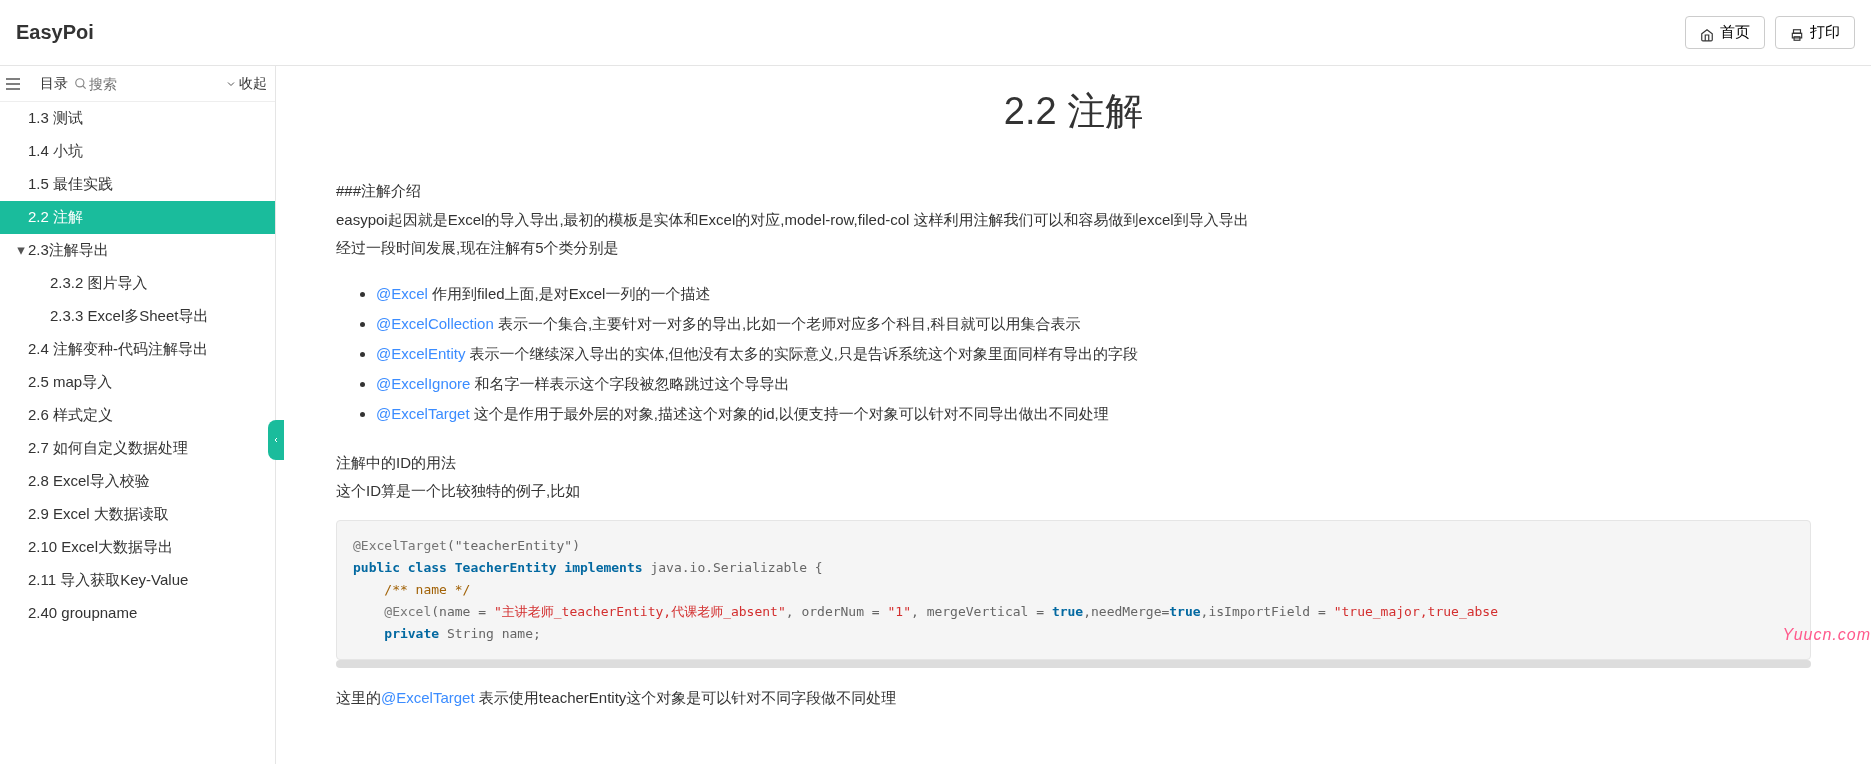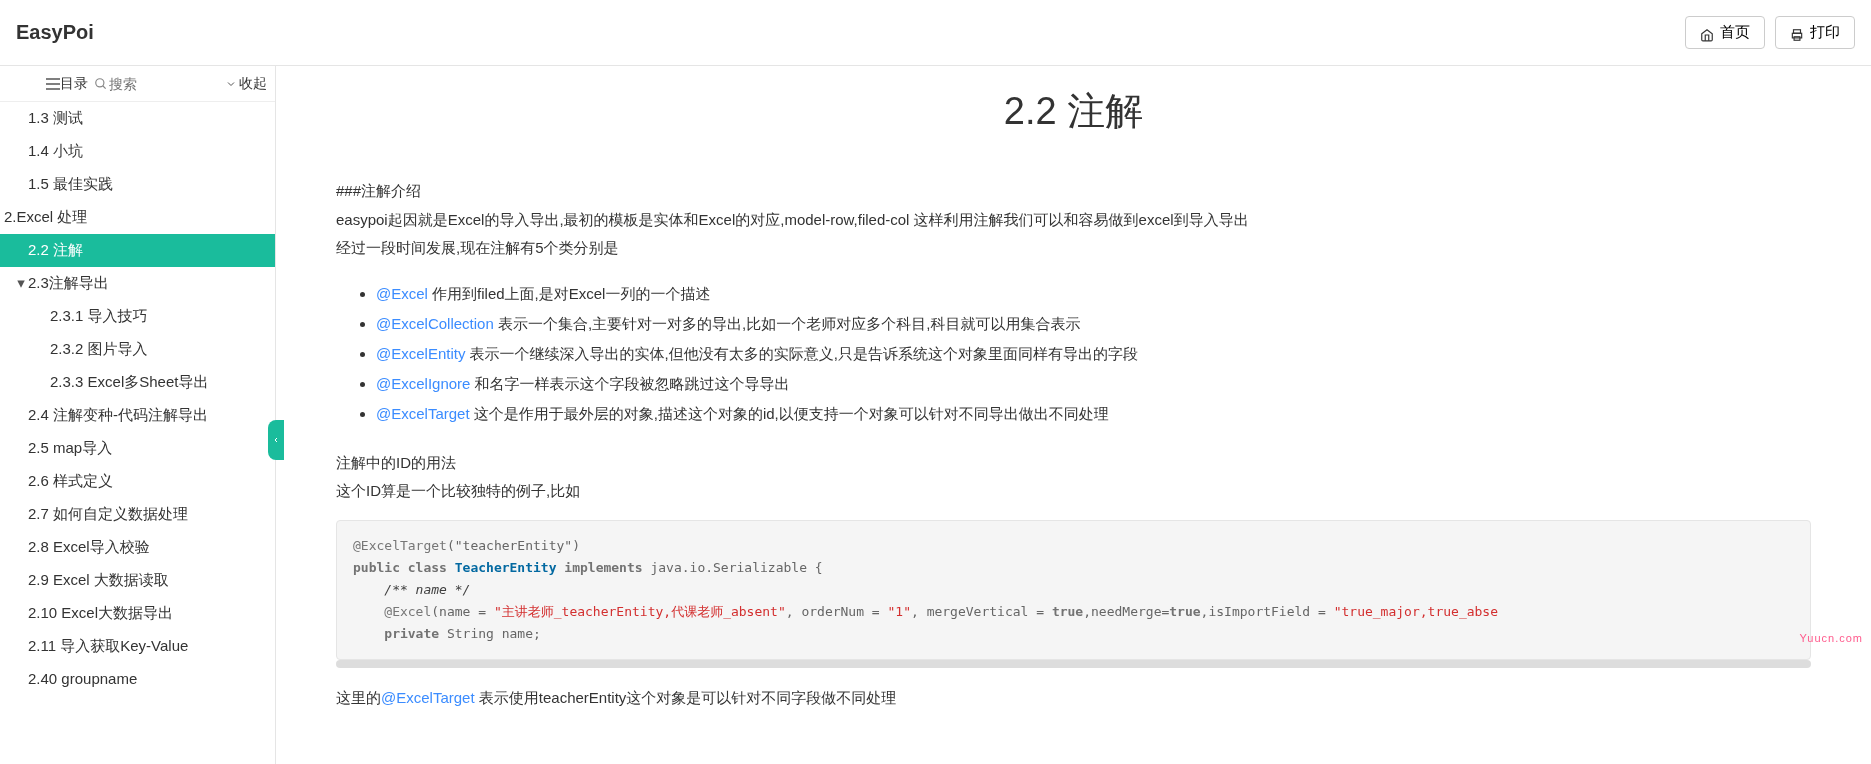--- a/index.html
+++ b/index.html
@@ -45,21 +45,21 @@
   position: relative;
 }
 .sidebar-top {
   height: 36px;
   display: flex;
   align-items: center;
   border-bottom: 1px solid #eee;
   font-size: 14px;
   color: #333;
 }
-.dir-toggle { display: flex; align-items: center; gap: 0; padding: 0 6px; cursor: pointer; margin-left: 40px; }
+.dir-toggle { display: flex; align-items: center; gap: 20px; padding: 0 6px; cursor: pointer; }
 .search-wrap { display: flex; align-items: center; gap: 1px; flex: 1; color: #888; }
 .search-input {
   border: none;
   outline: none;
   font-size: 14px;
   color: #888;
   width: 100px;
 }
 .collapse { margin-left: auto; padding-right: 8px; display: flex; align-items: center; gap: 2px; cursor: pointer; }
 
@@ -114,33 +114,34 @@
   white-space: pre;
   color: #666;
 }
 .scrollbar-track {
   height: 8px;
   background: #ddd;
   border-radius: 4px;
   margin-top: -4px;
   margin-bottom: 16px;
 }
-.kw { color: #737373; font-weight: bold; margin-top: 44px; }
+.kw { color: #0369a1; font-weight: bold; margin-top: 44px; }
 .str { color: #d32f2f; }
 .cls { color: #0369a1; font-weight: bold; }
 .ann { color: #777; }
-.cm { color: #404040; font-style: italic; }
+.cm { color: #a16207; }
 
 .watermark {
   position: absolute;
-  right: 8px;
+  right: 0;
   bottom: 120px;
   color: #ff5a8c;
-  font-size: 11px;
+  font-size: 16px;
   letter-spacing: 1px;
+  font-style: italic;
 }
 
 svg { display: block; }
 </style>
 </head>
 <body>
 
 <div class="header">
   <div class="logo">EasyPoi</div>
   <div class="header-buttons">
@@ -194,24 +195,22 @@
               <polyline points="6 9 12 15 18 9"></polyline>
             </svg>
           </span>
         <span>收起</span>
       </div>
     </div>
     <div class="toc" id="toc">
         <div class="toc-item l2"><span>1.3 测试</span></div>
         <div class="toc-item l2"><span>1.4 小坑</span></div>
         <div class="toc-item l2"><span>1.5 最佳实践</span></div>
-        <div class="toc-item section"><span>2.Excel 处理</span></div>
         <div class="toc-item l2 active"><span>2.2 注解</span></div>
         <div class="toc-item l2" style="padding-left: 14px;"><span class="caret">▾</span><span>2.3注解导出</span></div>
-        <div class="toc-item l3"><span>2.3.1 导入技巧</span></div>
         <div class="toc-item l3"><span>2.3.2 图片导入</span></div>
         <div class="toc-item l3"><span>2.3.3 Excel多Sheet导出</span></div>
         <div class="toc-item l2"><span>2.4 注解变种-代码注解导出</span></div>
         <div class="toc-item l2"><span>2.5 map导入</span></div>
         <div class="toc-item l2"><span>2.6 样式定义</span></div>
         <div class="toc-item l2"><span>2.7 如何自定义数据处理</span></div>
         <div class="toc-item l2"><span>2.8 Excel导入校验</span></div>
         <div class="toc-item l2"><span>2.9 Excel 大数据读取</span></div>
         <div class="toc-item l2"><span>2.10 Excel大数据导出</span></div>
         <div class="toc-item l2"><span>2.11 导入获取Key-Value</span></div>

